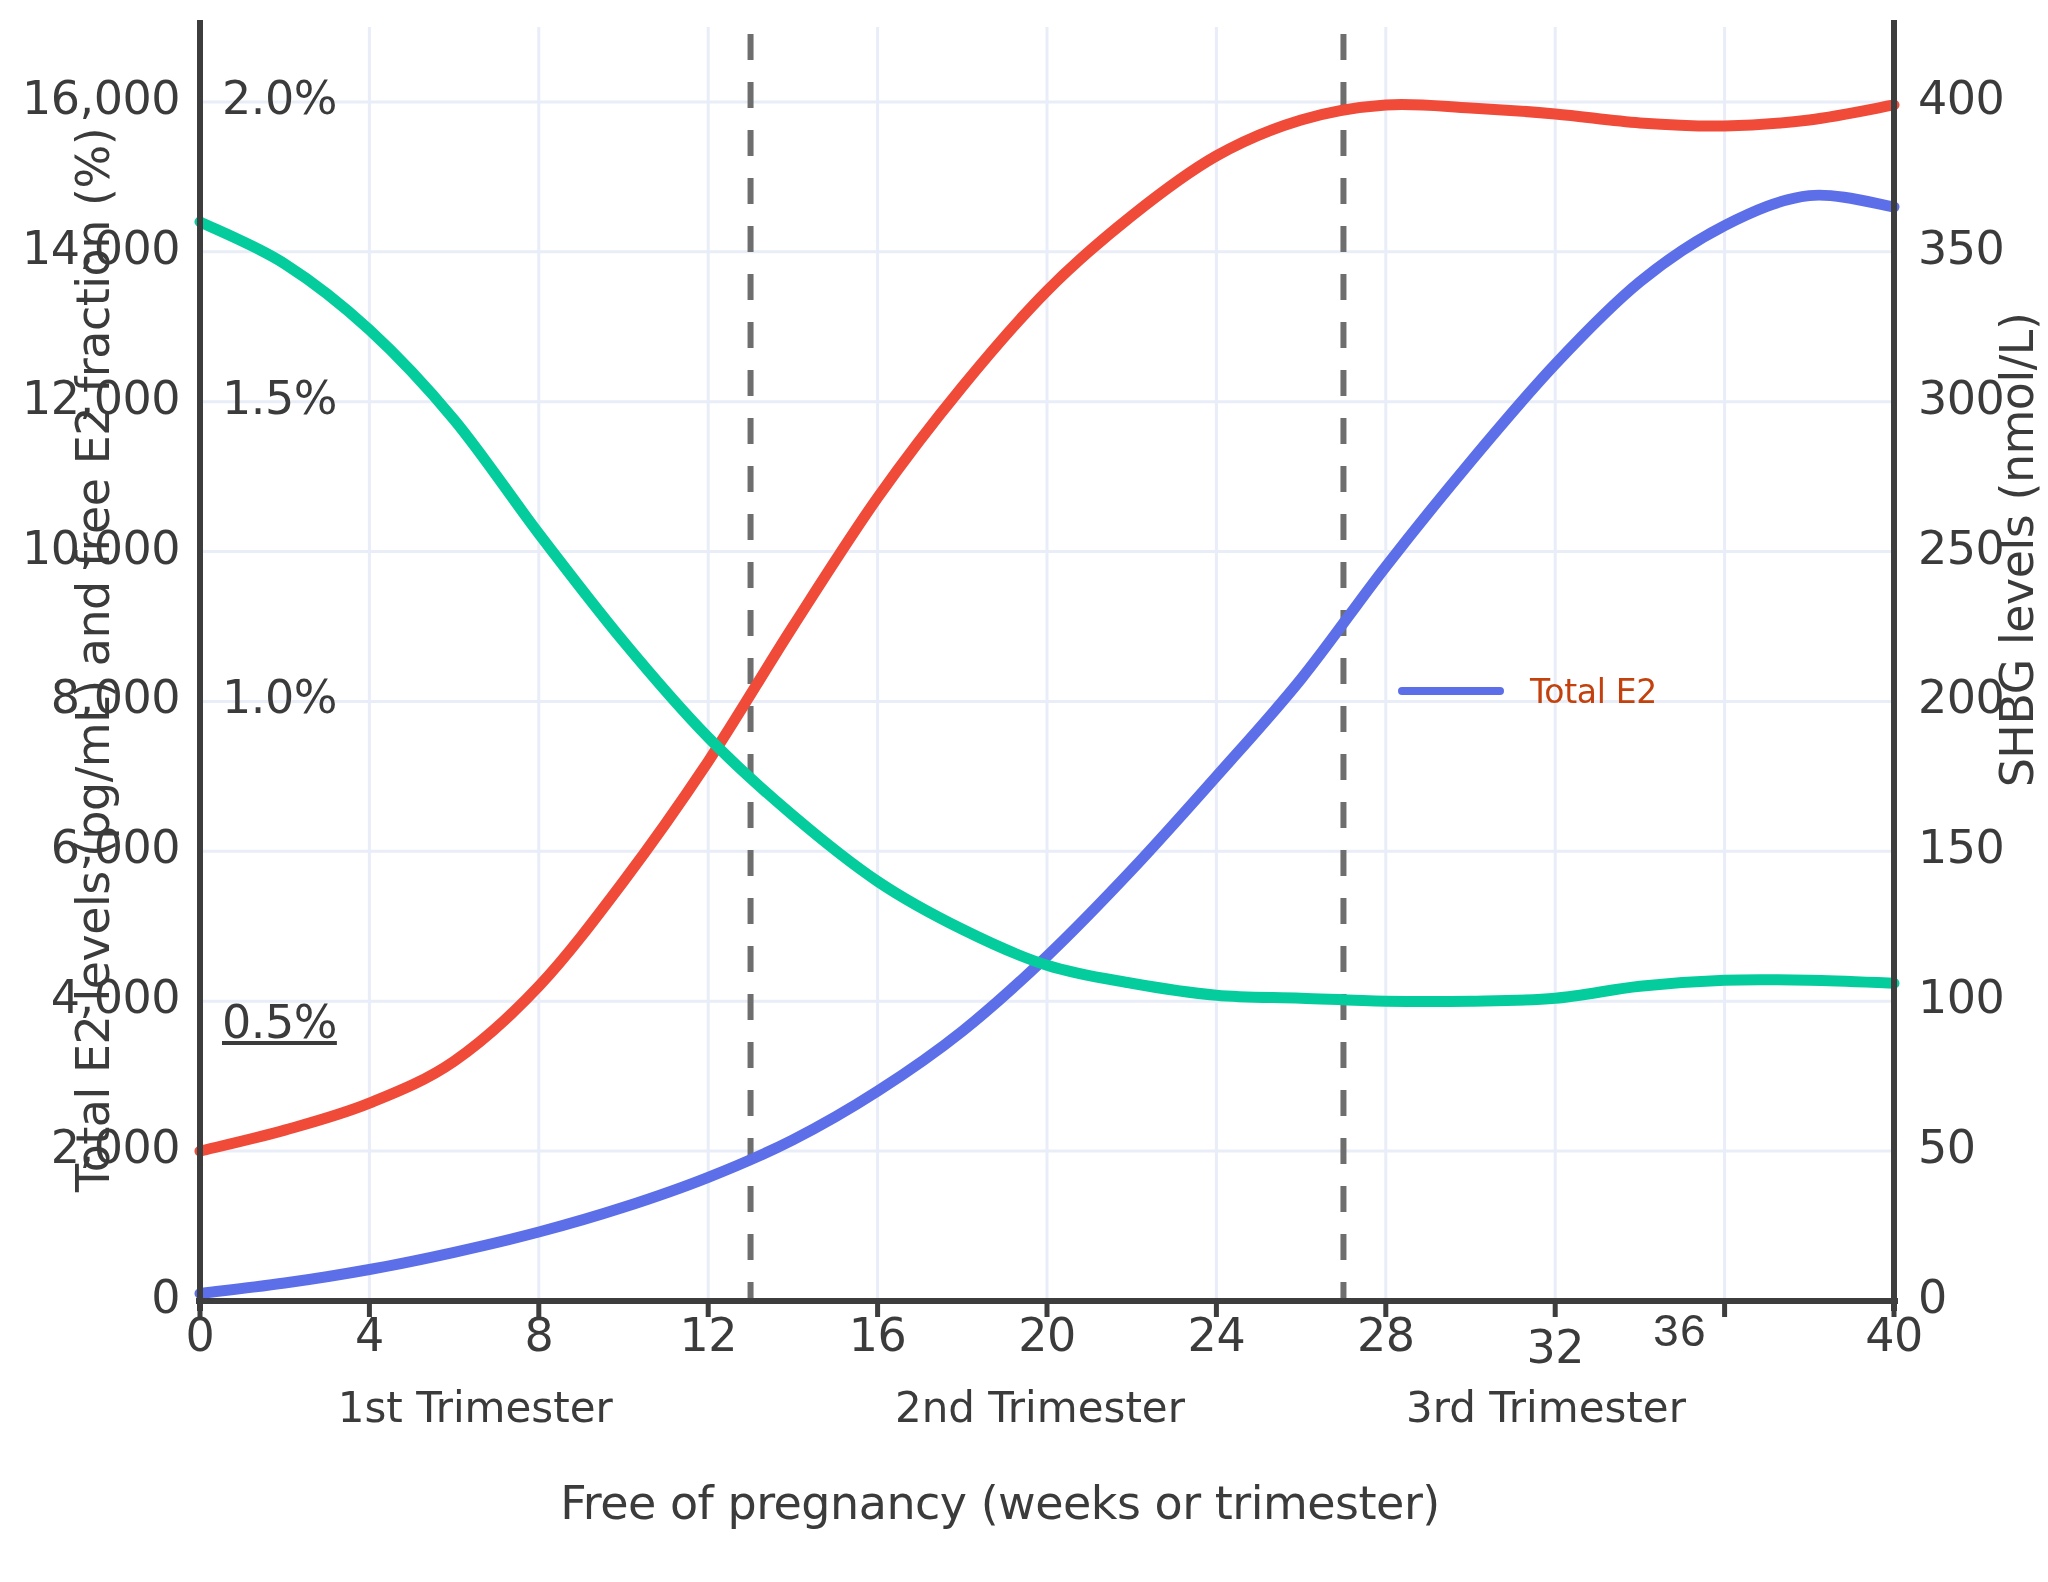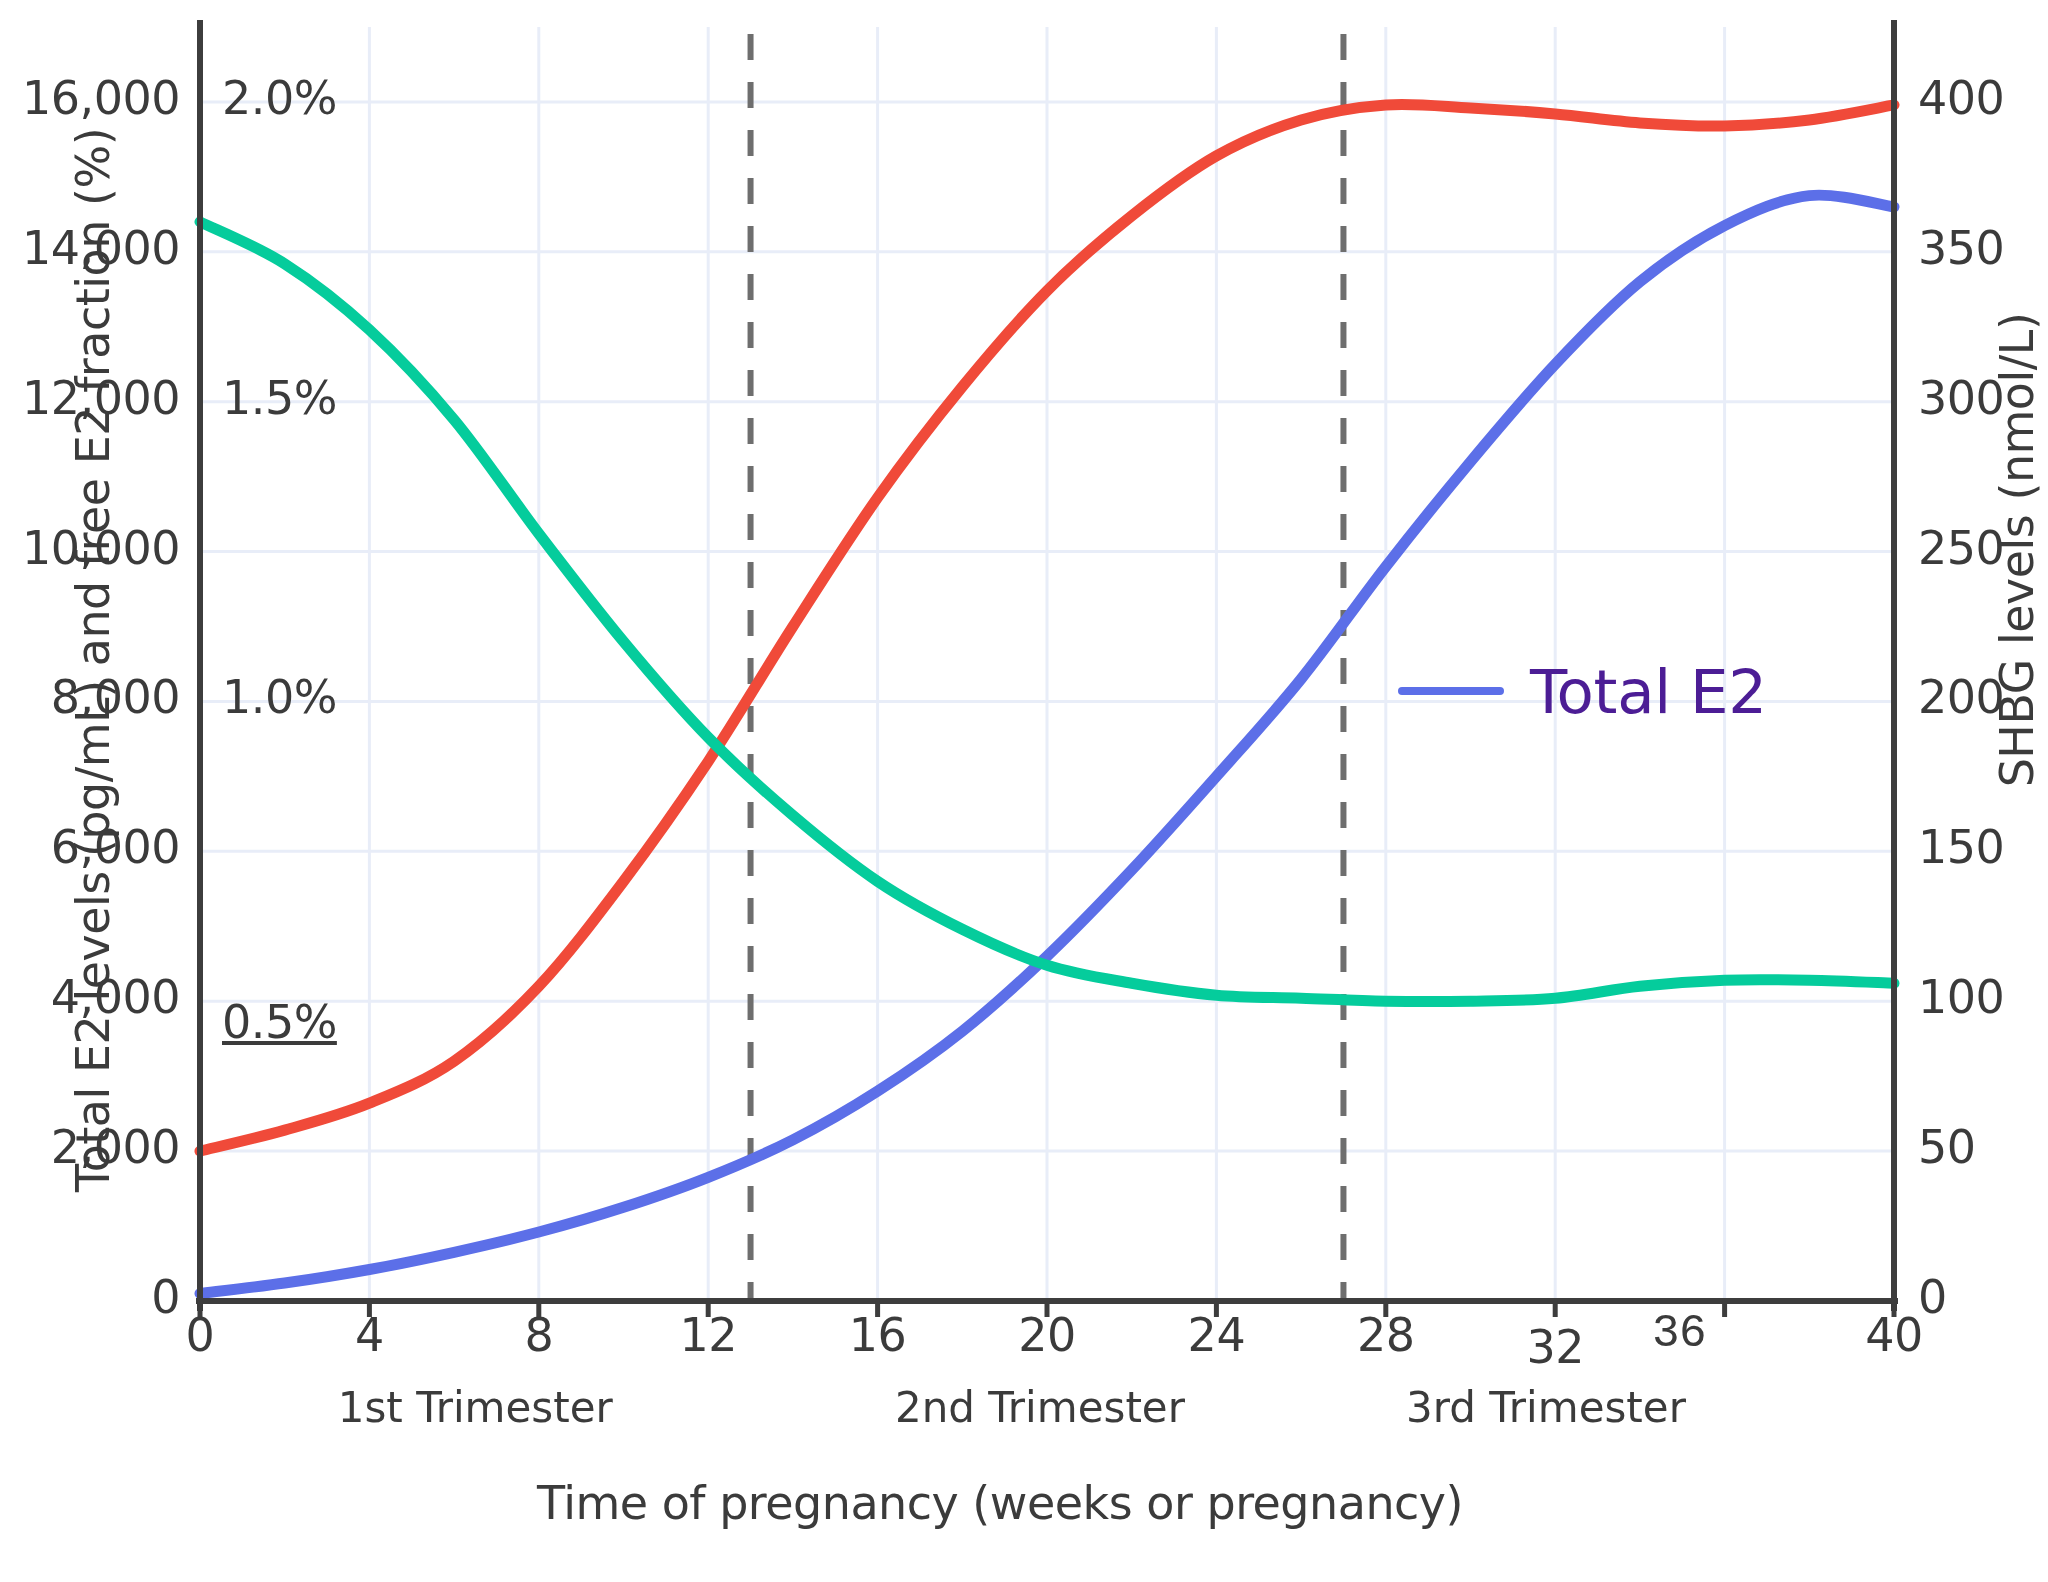--- a/index.html
+++ b/index.html
@@ -108,37 +108,37 @@
     height: 74px;
   }
   .legend-swatch {
     width: 106px;
     height: 8px;
     border-radius: 4px;
     flex: 0 0 auto;
   }
   .legend-text {
     margin-left: 26px;
-    font-size: 61px;
-    color: #4c1d95;
+    font-size: 33px;
+    color: #c2410c;
     letter-spacing: -0.3px;
     white-space: nowrap;
   }
   svg { display: block; }
 </style>
 </head>
 <body>
 
 <div id="figure">
 
   <div class="axis-title" id="ylabel-left">Total E2 levels (pg/mL) and free E2 fraction (%)</div>
 
   <div class="axis-title" id="ylabel-right">SHBG levels (nmol/L)</div>
 
-  <div class="axis-title" id="xlabel">Time of pregnancy (weeks or pregnancy)</div>
+  <div class="axis-title" id="xlabel">Free of pregnancy (weeks or trimester)</div>
 
   <svg id="plot" width="2048" height="1582">
       <g>
         <line x1="200" x2="1894" y1="1301" y2="1301" stroke="#e8edf8" stroke-width="3"></line>
         <line x1="200" x2="1894" y1="1151.1176470588234" y2="1151.1176470588234" stroke="#e8edf8" stroke-width="3"></line>
         <line x1="200" x2="1894" y1="1001.2352941176471" y2="1001.2352941176471" stroke="#e8edf8" stroke-width="3"></line>
         <line x1="200" x2="1894" y1="851.3529411764705" y2="851.3529411764705" stroke="#e8edf8" stroke-width="3"></line>
         <line x1="200" x2="1894" y1="701.4705882352941" y2="701.4705882352941" stroke="#e8edf8" stroke-width="3"></line>
         <line x1="200" x2="1894" y1="551.5882352941176" y2="551.5882352941176" stroke="#e8edf8" stroke-width="3"></line>
         <line x1="200" x2="1894" y1="401.7058823529411" y2="401.7058823529411" stroke="#e8edf8" stroke-width="3"></line>

